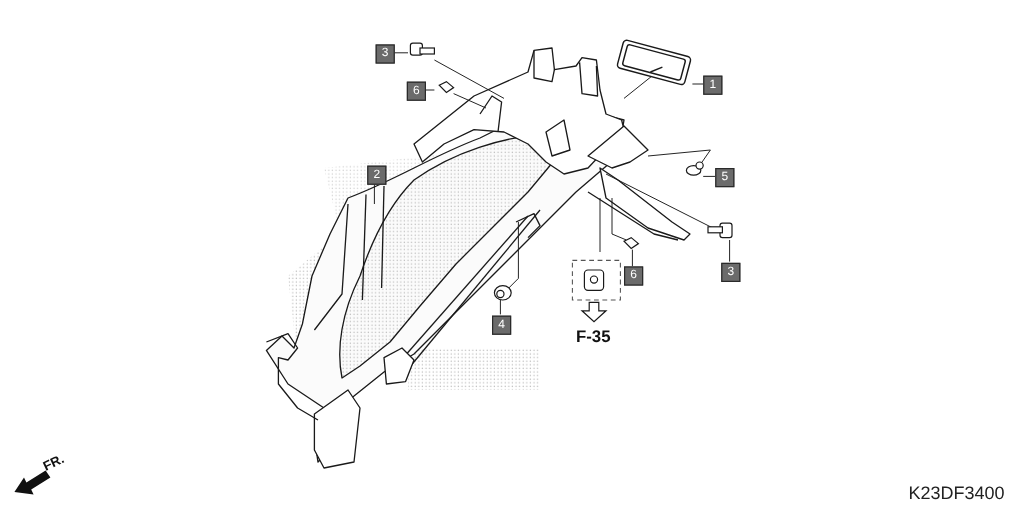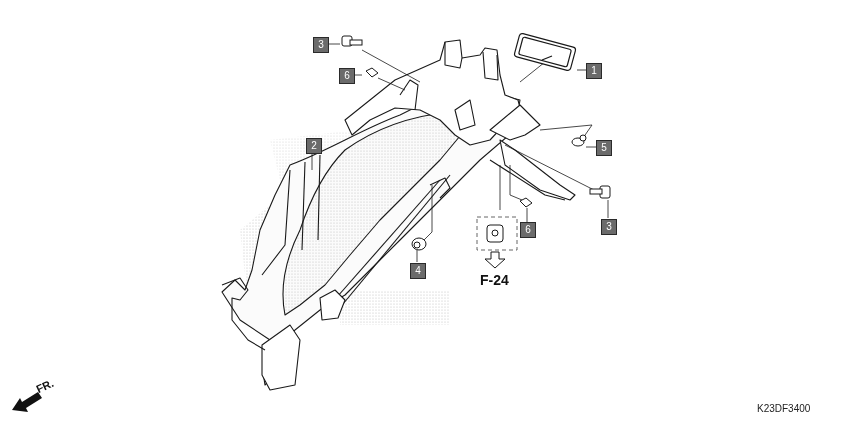--- a/index.html
+++ b/index.html
@@ -11,21 +11,21 @@
     background: #6b6b6b; border: 1px solid #2a2a2a;
     color: #ffffff; font-size: 10px; line-height: 14px; text-align: center;
     font-family: "Liberation Sans", sans-serif;
   }
   .ref-label {
     position: absolute; font-family: "Liberation Sans", sans-serif;
     font-weight: bold; font-size: 14px; color: #111;
   }
   .code-label {
     position: absolute; font-family: "Liberation Sans", sans-serif;
-    font-size: 10px; color: #222;
+    font-size: 15px; color: #222;
   }
   .fr-label {
     position: absolute; font-family: "Liberation Sans", sans-serif;
     font-weight: bold; font-size: 11px; color: #111; transform: rotate(-25deg);
   }
 </style>
 </head>
 <body>
 
 <svg id="diagram" viewBox="0 0 842 421" xmlns="http://www.w3.org/2000/svg">
@@ -139,17 +139,17 @@
 
 <div class="callout" style="left:586px; top:63px;">1</div>
 <div class="callout" style="left:306px; top:138px;">2</div>
 <div class="callout" style="left:313px; top:37px;">3</div>
 <div class="callout" style="left:601px; top:219px;">3</div>
 <div class="callout" style="left:410px; top:263px;">4</div>
 <div class="callout" style="left:596px; top:140px;">5</div>
 <div class="callout" style="left:339px; top:68px;">6</div>
 <div class="callout" style="left:520px; top:222px;">6</div>
 
-<div class="ref-label" style="left:480px; top:272px;">F-24</div>
+<div class="ref-label" style="left:480px; top:272px;">F-35</div>
 
 <div class="fr-label" style="left:36px; top:380px;">FR.</div>
 
 <div class="code-label" style="left:757px; top:403px;">K23DF3400</div>
 
 </body></html>

